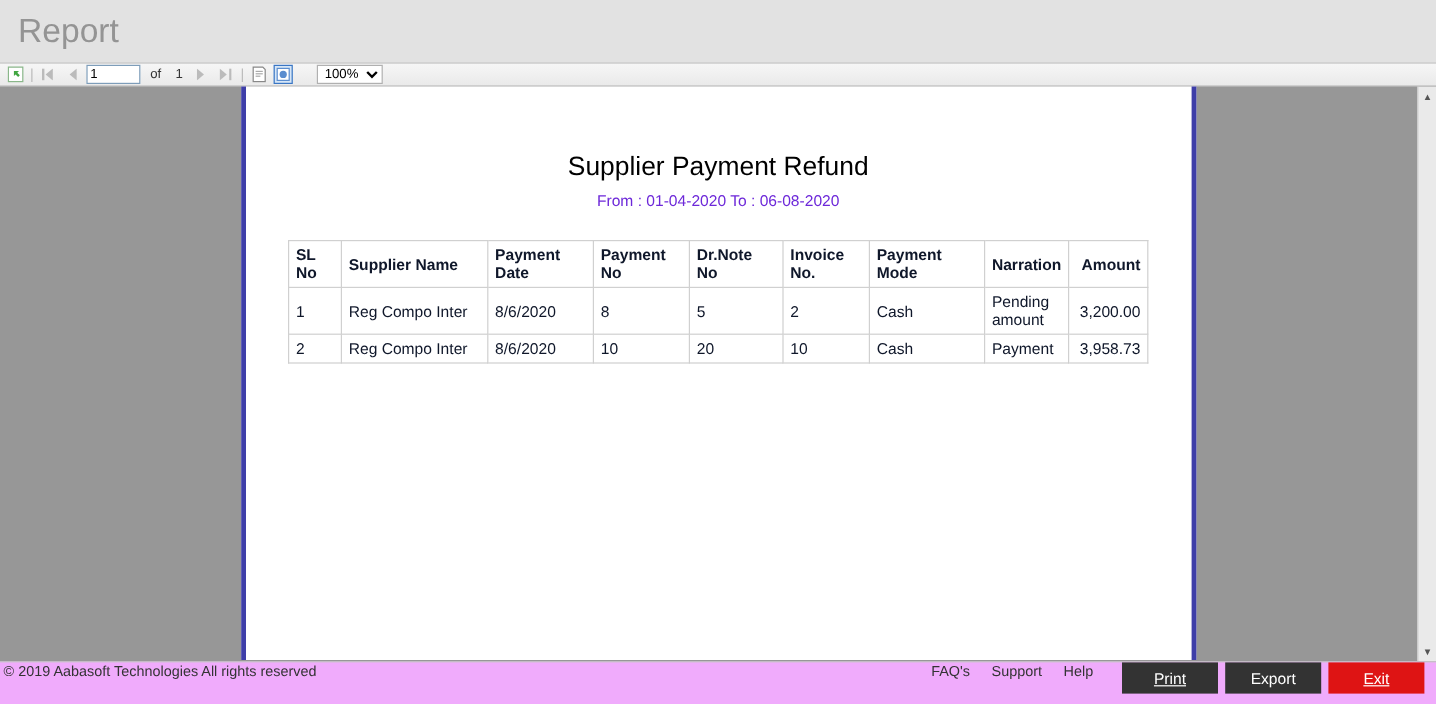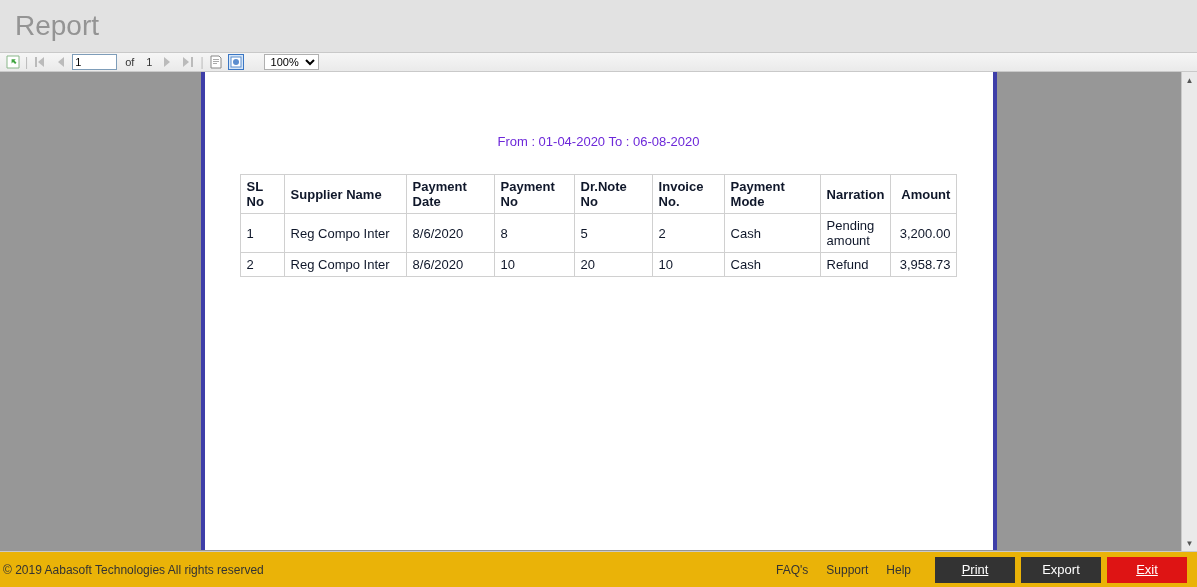--- a/index.html
+++ b/index.html
@@ -122,24 +122,23 @@
   .rpt-table th {
     font-weight: bold;
     background: #fff;
   }
   .rpt-table .amt { text-align: right; }
   .rpt-table .total-row td { font-weight: bold; }
 
   
   .footer {
     height: 36px;
-    background: #eab308;
+    background: #f0abfc;
     border-top: 1px solid #c9c9c9;
     display: flex;
-    align-items: center;
     padding: 0 10px 0 3px;
     font-size: 12px;
     color: #333;
   }
   .footer .spacer { flex: 1; }
   .footer .link { margin-right: 18px; color: #333; }
   .btn {
     height: 26px;
     width: 80px;
     display: inline-flex;
@@ -209,20 +208,21 @@
       </svg>
   </span>
   <span style="width:12px"></span>
   <select class="zoom-select">
     <option>100%</option>
   </select>
 </div>
 
 <div class="viewport">
   <div class="page">
+    <div class="report-title">Supplier Payment Refund</div>
     <div class="report-subtitle">From : 01-04-2020 To : 06-08-2020</div>
 
     <table class="rpt-table">
       <thead>
         <tr>
           <th style="width:44px">SL No</th>
           <th style="width:122px">Supplier Name</th>
           <th style="width:88px">Payment Date</th>
           <th style="width:80px">Payment No</th>
           <th style="width:78px">Dr.Note No</th>
@@ -245,21 +245,21 @@
             <td class="amt">3,200.00</td>
           </tr>
           <tr>
             <td>2</td>
             <td>Reg Compo Inter</td>
             <td>8/6/2020</td>
             <td>10</td>
             <td>20</td>
             <td>10</td>
             <td>Cash</td>
-            <td>Refund</td>
+            <td>Payment</td>
             <td class="amt">3,958.73</td>
           </tr>
         </tbody>
     </table>
   </div>
   <div class="scrollbar-v">
     <div class="scroll-arrow">▲</div>
     <div style="flex:1"></div>
     <div class="scroll-arrow">▼</div>
   </div>

